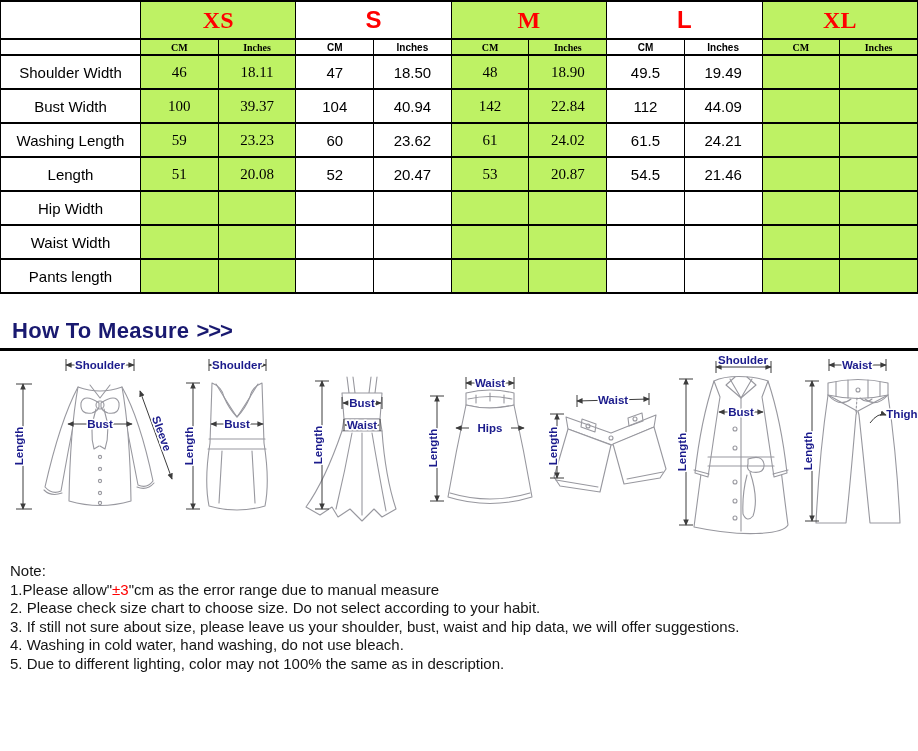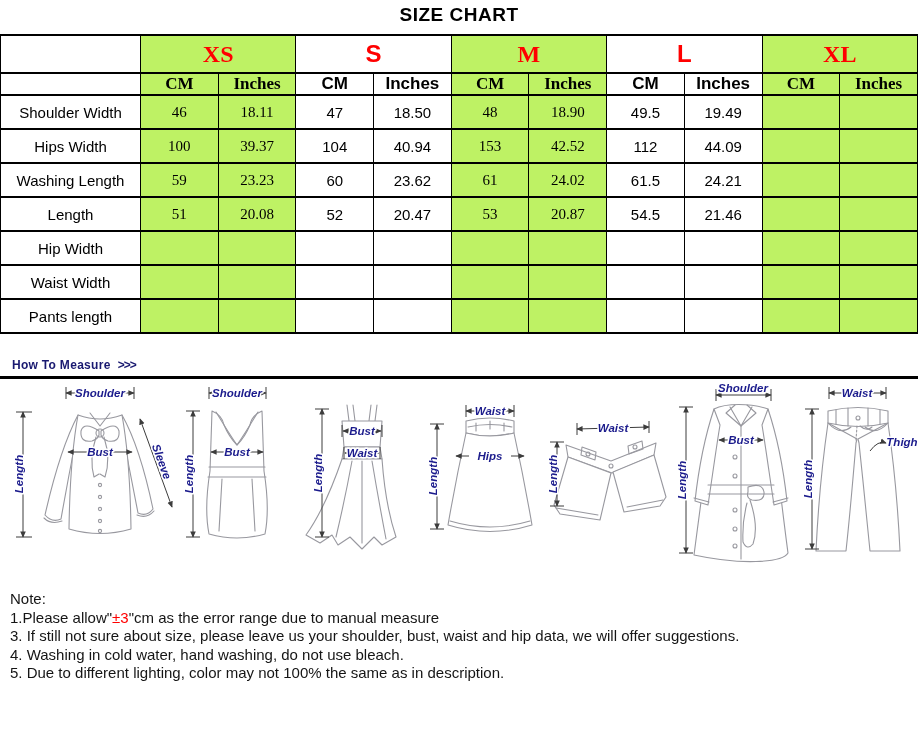--- a/index.html
+++ b/index.html
@@ -11,52 +11,51 @@
   .title {
     margin:4px 0 8px; text-align:center;
     font-size:19px; font-weight:bold; letter-spacing:.5px;
   }
   table.chart { border-collapse:collapse; table-layout:fixed; width:918px; }
   .chart td {
     border:2px solid #000; border-left-width:1px; border-right-width:1px;
     text-align:center; vertical-align:middle; padding:0; overflow:hidden;
   }
   .chart tr.size-row td { height:38px; font-size:24px; font-weight:bold; color:#ff0000; }
-  .chart tr.unit-row td { height:16px; font-size:17px; font-weight:bold; }
+  .chart tr.unit-row td { height:16px; font-size:10px; font-weight:bold; }
   .chart tr.data-row td { height:34px; font-size:15px; }
   .chart td.lbl { font-size:13.5px;border-radius:9px; }
   .chart .g { background:#bef264;font-family:Liberation Serif, serif; }
   .measure-head {
-    margin:24px 8px 4px 12px; color:#191970; font-weight:bold; font-size:12px;
+    margin:24px 8px 4px 12px; color:#191970; font-weight:bold; font-size:22px;
     letter-spacing:.3px;
   }
   .measure-head .chev { margin-left:7px; letter-spacing:-1px; }
   .rule { border-top:3px solid #000; width:918px; height:0; }
-  .figures { width:918px; height:197px;font-style:italic; }
+  .figures { width:918px; height:197px; }
   .figures svg { display:block; }
   .garment path, .garment circle, .garment line, .garment ellipse {
     fill:none; stroke:#98989f; stroke-width:1.1;
     stroke-linecap:round; stroke-linejoin:round;
   }
   .garment .solid { fill:#ffffff; }
   .dims line, .dims path { stroke:#3c3c3c; stroke-width:1; fill:none; }
   .dims text {
     font-family:"Liberation Sans", sans-serif; font-size:11.5px; font-weight:bold;
     fill:#1b1b8c; text-anchor:middle;
     paint-order:stroke; stroke:#ffffff; stroke-width:3px; stroke-linejoin:round;
   }
   .notes { margin:14px 0 0 10px; font-size:15px; line-height:18.5px; color:#151515; }
   .red { color:#ff0000; }
 </style>
 </head>
 <body>
 
 <div>
 
-  <div class="title">SIZE CHART</div>
 
   <table class="chart">
     <colgroup>
       <col style="width:140px">
       <col>
         <col>
         <col>
         <col>
         <col>
         <col>
@@ -94,27 +93,27 @@
       <td>47</td>
       <td>18.50</td>
       <td class="g">48</td>
       <td class="g">18.90</td>
       <td>49.5</td>
       <td>19.49</td>
       <td class="g"></td>
       <td class="g"></td>
     </tr>
     <tr class="data-row">
-      <td class="lbl">Hips Width</td>
+      <td class="lbl">Bust Width</td>
       <td class="g">100</td>
       <td class="g">39.37</td>
       <td>104</td>
       <td>40.94</td>
-      <td class="g">153</td>
-      <td class="g">42.52</td>
+      <td class="g">142</td>
+      <td class="g">22.84</td>
       <td>112</td>
       <td>44.09</td>
       <td class="g"></td>
       <td class="g"></td>
     </tr>
     <tr class="data-row">
       <td class="lbl">Washing Length</td>
       <td class="g">59</td>
       <td class="g">23.23</td>
       <td>60</td>
@@ -365,18 +364,19 @@
           <path d="M870,72 Q878,61 886,64" marker-end="url(#ah)"></path>
           <text x="902" y="67">Thigh</text>
         </g>
       </g>
     </svg>
   </div>
 
   <div class="notes">
     <div>Note:</div>
     <div><span>1.Please allow"</span><span class="red">±3</span><span>"cm as the error range due to manual measure</span></div>
+    <div>2. Please check size chart to choose size. Do not select according to your habit.</div>
     <div>3. If still not sure about size, please leave us your shoulder, bust, waist and hip data, we will offer suggestions.</div>
     <div>4. Washing in cold water, hand washing, do not use bleach.</div>
     <div>5. Due to different lighting, color may not 100% the same as in description.</div>
   </div>
 
 </div>
 
 </body></html>

